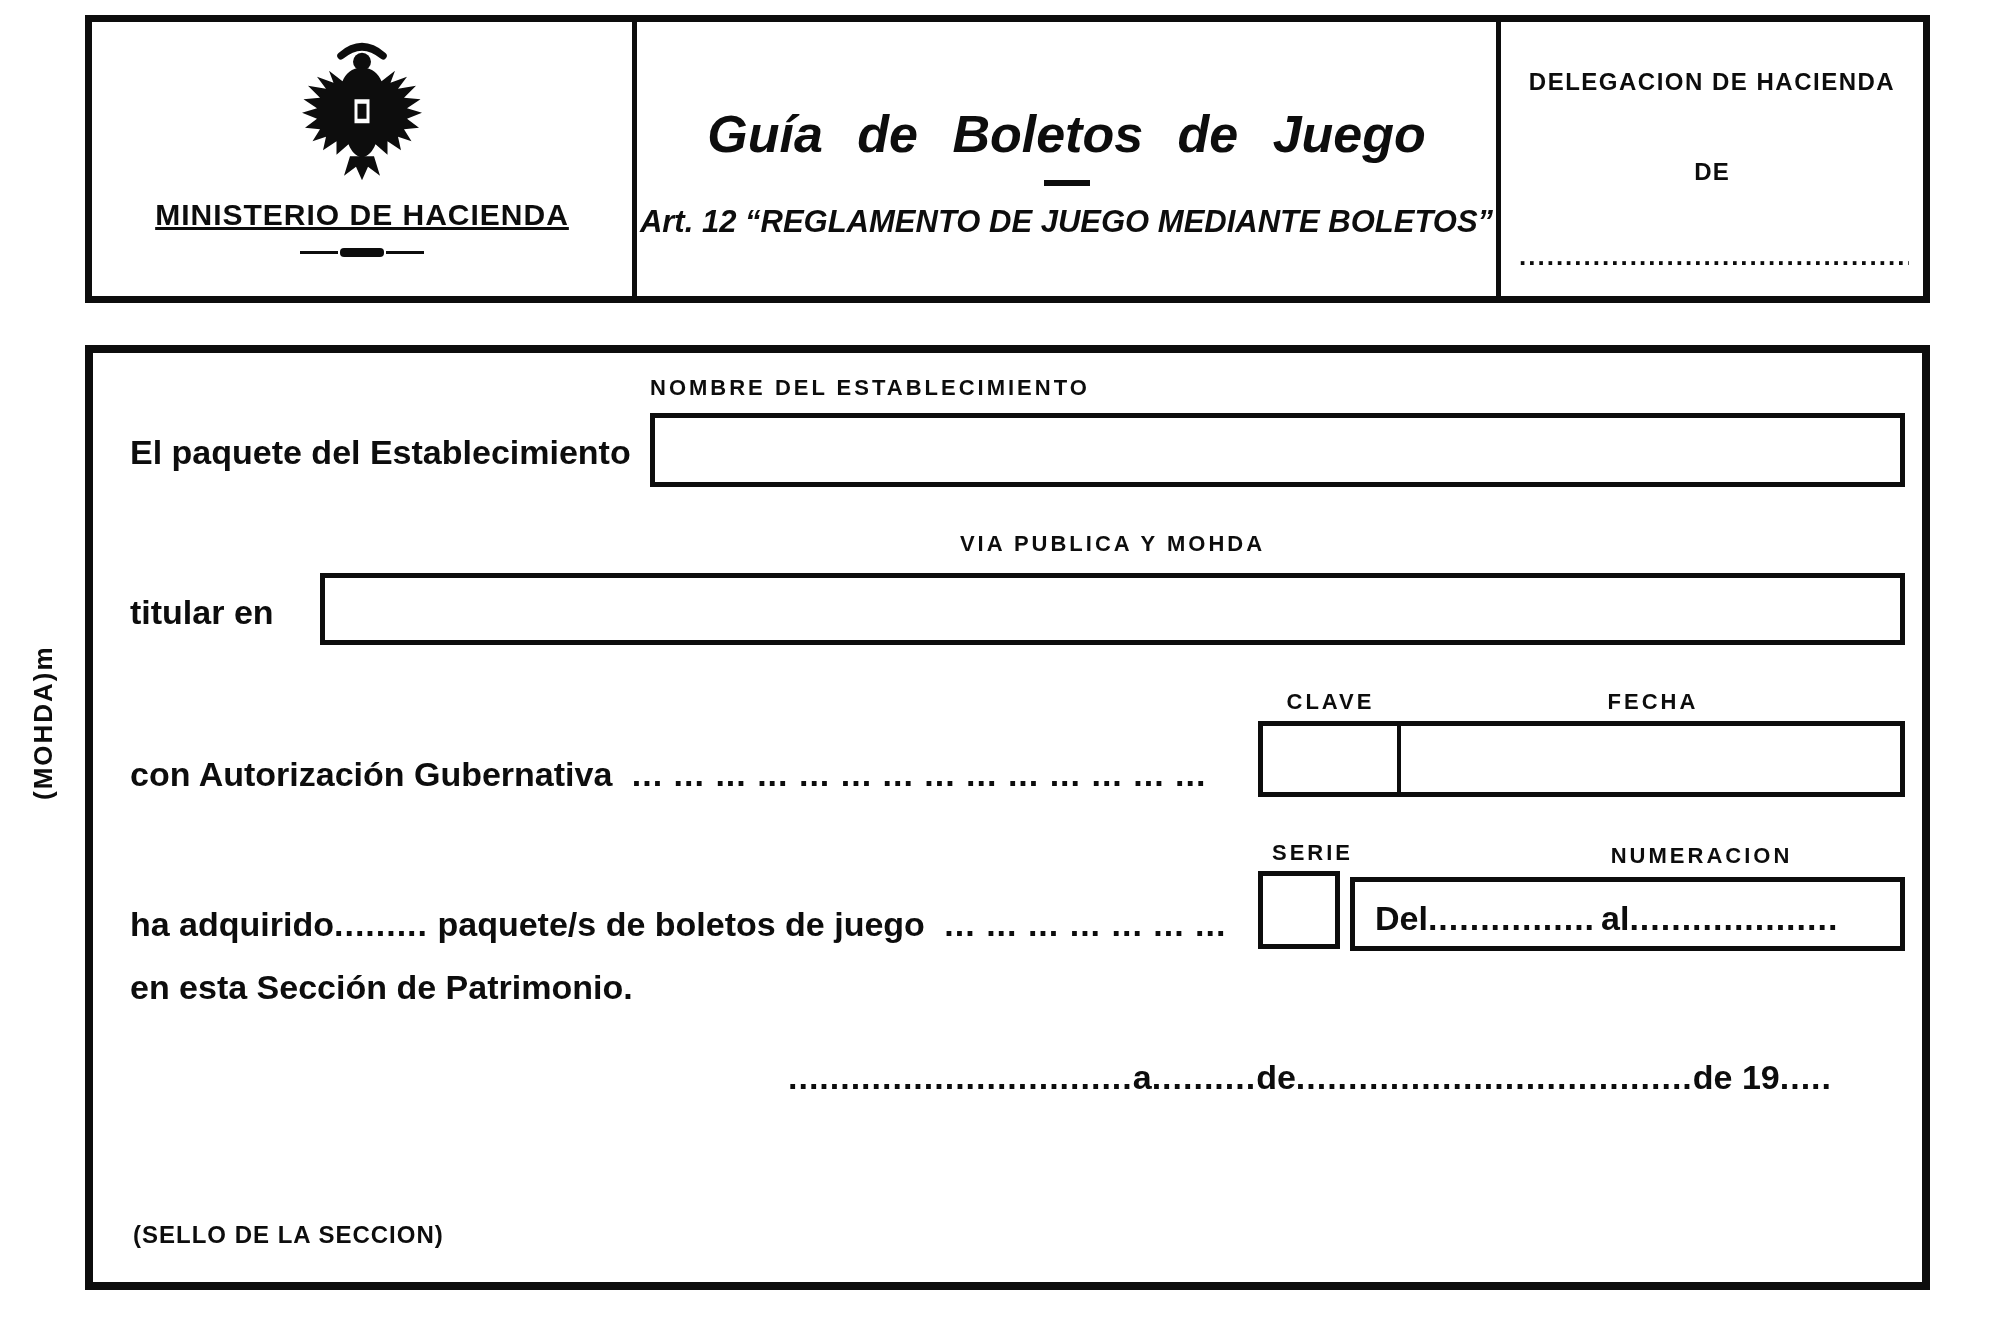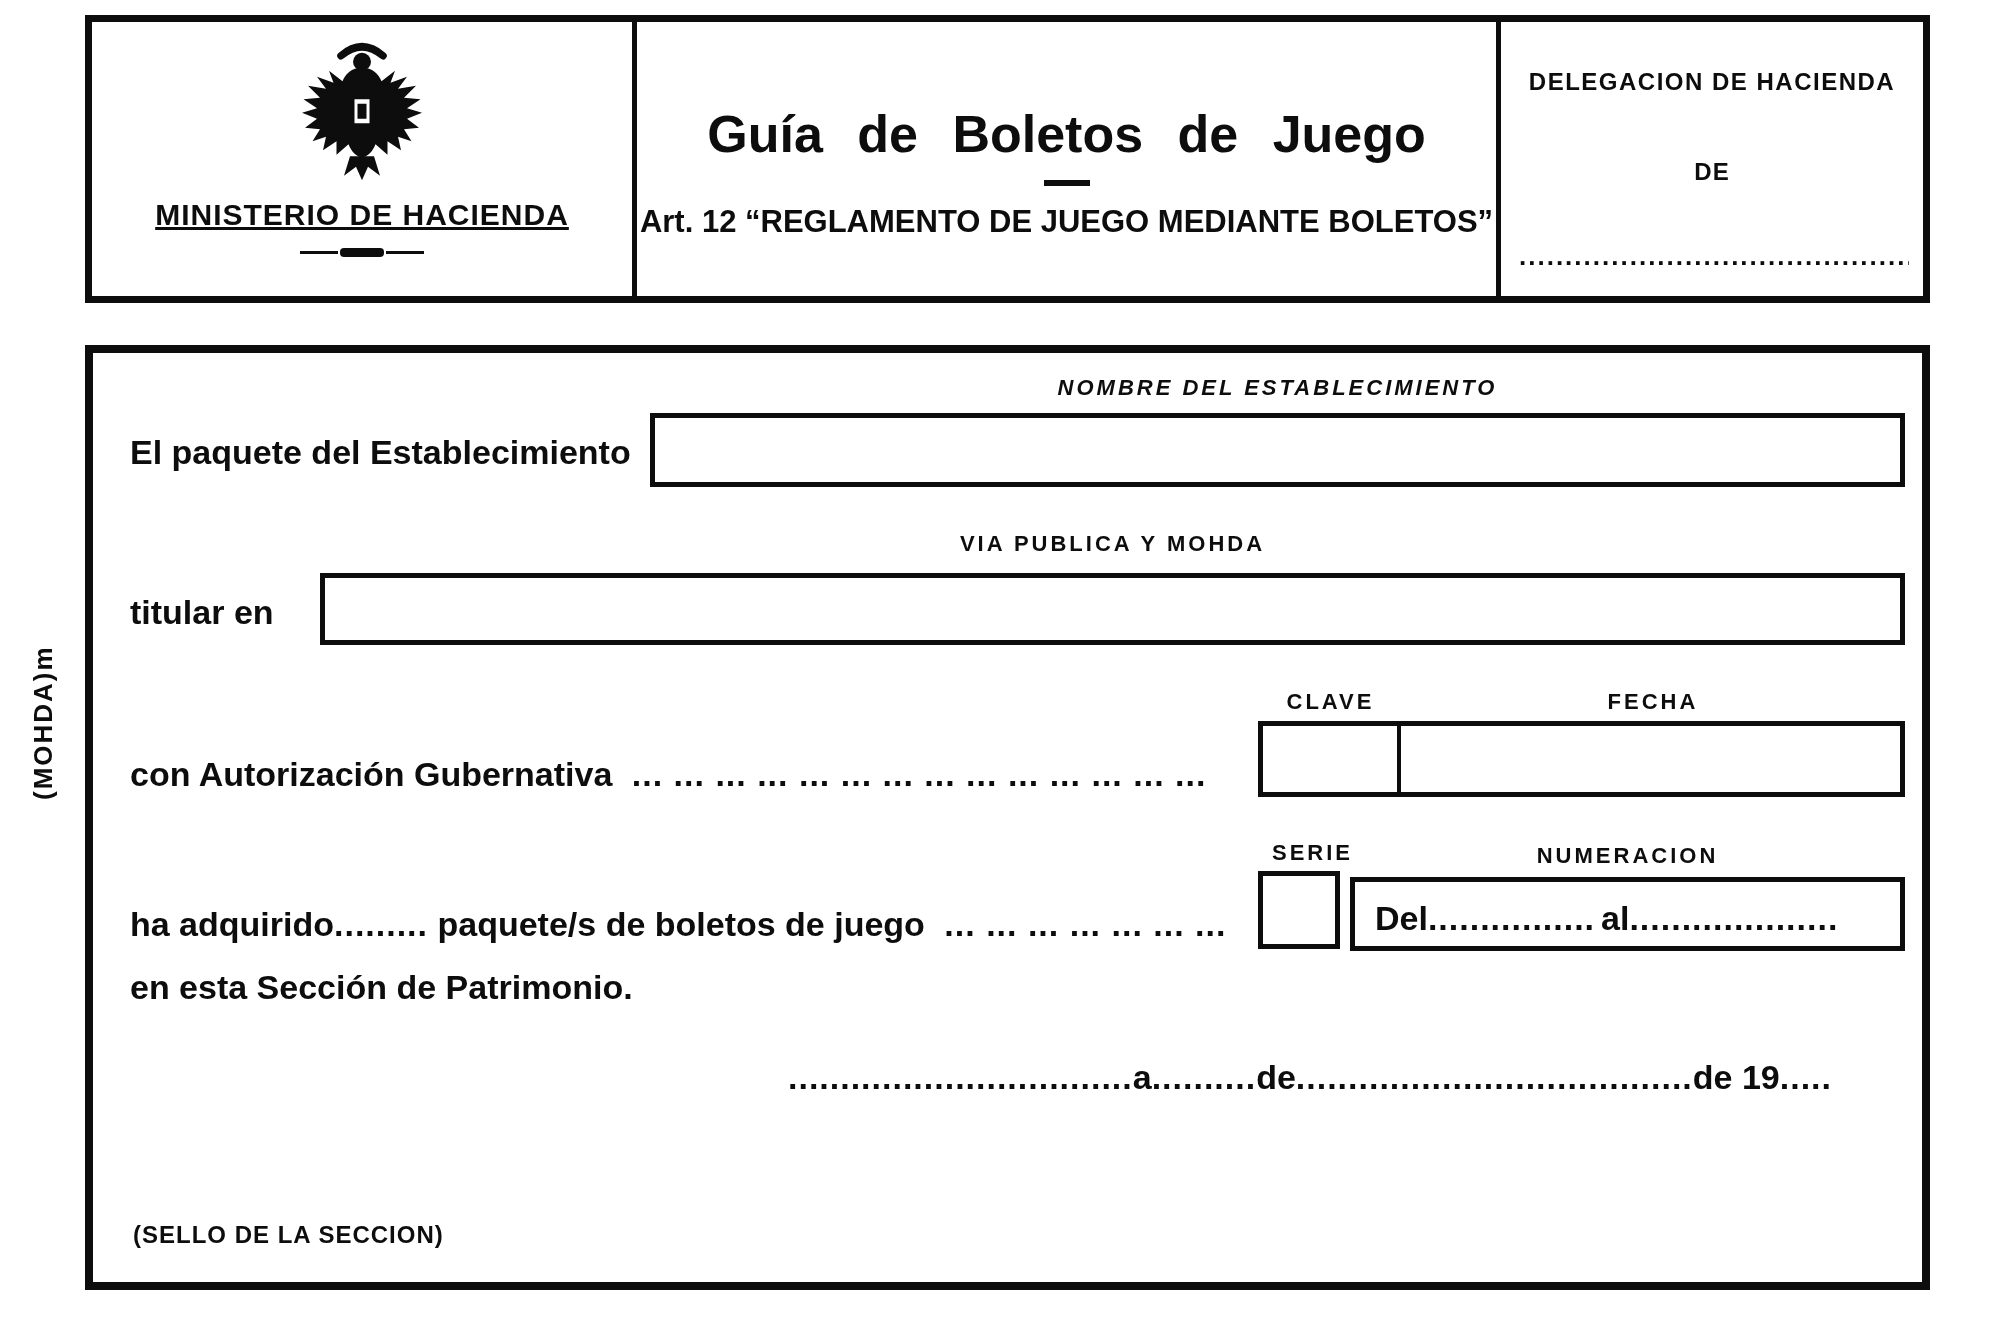--- a/index.html
+++ b/index.html
@@ -6,21 +6,21 @@
   #canvas{
     position:relative;width:2000px;height:1317px;background:#ffffff;
     color:#0d0d0d;font-family:"Liberation Sans","DejaVu Sans",sans-serif;
     overflow:hidden;
   }
   
   .hdr{position:absolute;left:85px;top:15px;width:1845px;height:288px;
        border:7px solid #0d0d0d;box-sizing:border-box;display:flex;}
   .hdr-cell{box-sizing:border-box;height:100%;position:relative;}
   .hdr-left{width:545px;border-right:5px solid #0d0d0d;}
-  .hdr-mid{flex:1;border-right:5px solid #0d0d0d;text-align:center;}
+  .hdr-mid{flex:1;border-right:5px solid #0d0d0d;text-align:center;font-style:italic;}
   .hdr-right{width:422px;}
 
   .emblem{position:absolute;left:50%;top:14px;transform:translateX(-50%);}
   .ministry{position:absolute;left:0;right:0;top:176px;text-align:center;
             font-size:30px;font-weight:700;letter-spacing:1px;white-space:nowrap;text-decoration:underline;}
   .mrule{position:absolute;left:50%;top:226px;transform:translateX(-50%);
          display:flex;align-items:center;}
   .mrule .thin{width:38px;height:3px;background:#0d0d0d;display:block;}
   .mrule .thick{width:44px;height:9px;background:#0d0d0d;display:block;margin:0 2px;border-radius:4px;}
 
@@ -41,26 +41,26 @@
   .side-code{position:absolute;left:-33px;top:709px;width:152px;height:30px;
              transform:rotate(-90deg);text-align:center;
              font-size:26px;font-weight:700;letter-spacing:2px;white-space:nowrap;}
 
   
   .main{position:absolute;left:85px;top:345px;width:1845px;height:945px;
         border:8px solid #0d0d0d;box-sizing:border-box;}
 
   .cap{position:absolute;font-size:22px;font-weight:700;letter-spacing:3px;
        white-space:nowrap;}
-  .cap-nombre{left:557px;width:1255px;top:22px;text-align:center;font-style:italic;}
+  .cap-nombre{left:557px;width:1255px;top:22px;text-align:left;}
   .cap-via{left:227px;width:1585px;top:178px;text-align:center;}
   .cap-clave{left:1165px;width:145px;top:336px;text-align:center;}
   .cap-fecha{left:1310px;width:500px;top:336px;text-align:center;}
   .cap-serie{left:1162px;width:115px;top:487px;text-align:center;}
-  .cap-numer{left:1262px;width:545px;top:490px;text-align:center;}
+  .cap-numer{left:1336px;width:545px;top:490px;text-align:center;}
 
   .field{position:absolute;border:5px solid #0d0d0d;box-sizing:border-box;background:#fff;}
   .field-nombre{left:557px;top:60px;width:1255px;height:74px;}
   .field-via{left:227px;top:220px;width:1585px;height:72px;}
 
   .compound{position:absolute;left:1165px;top:368px;width:647px;height:76px;
             border:5px solid #0d0d0d;box-sizing:border-box;display:flex;}
   .clave-cell{width:138px;height:100%;border-right:4px solid #0d0d0d;box-sizing:border-box;}
   .fecha-cell{flex:1;}
 

